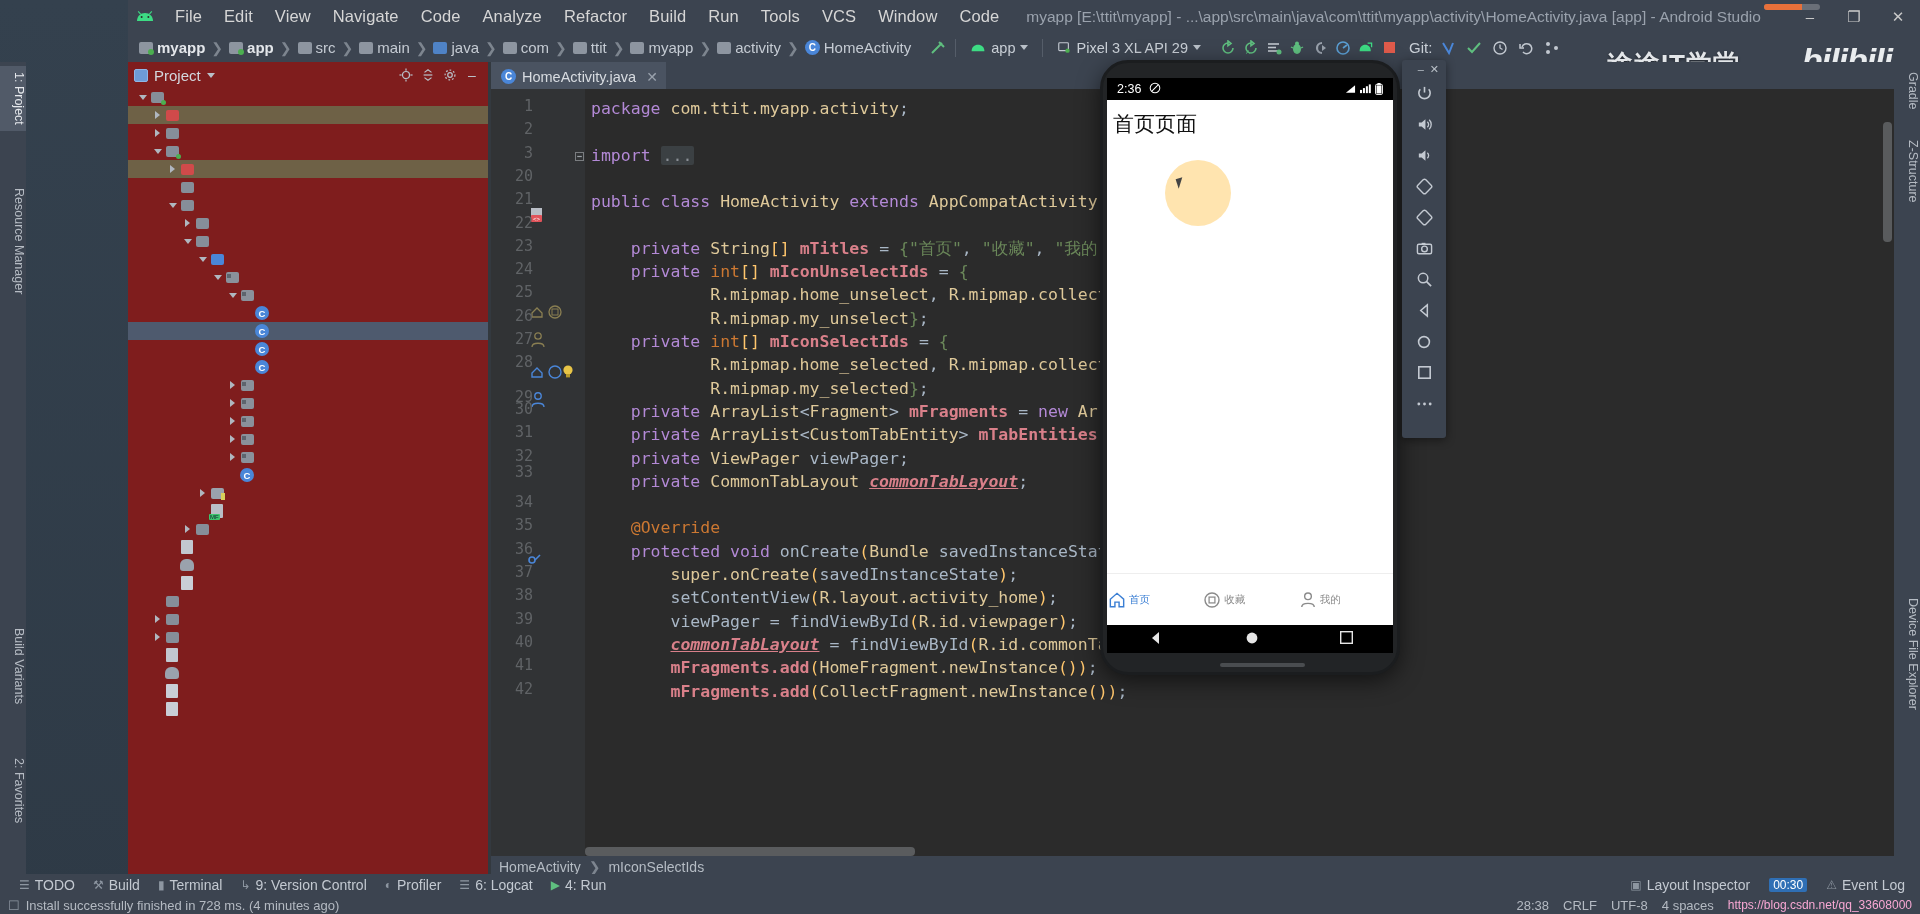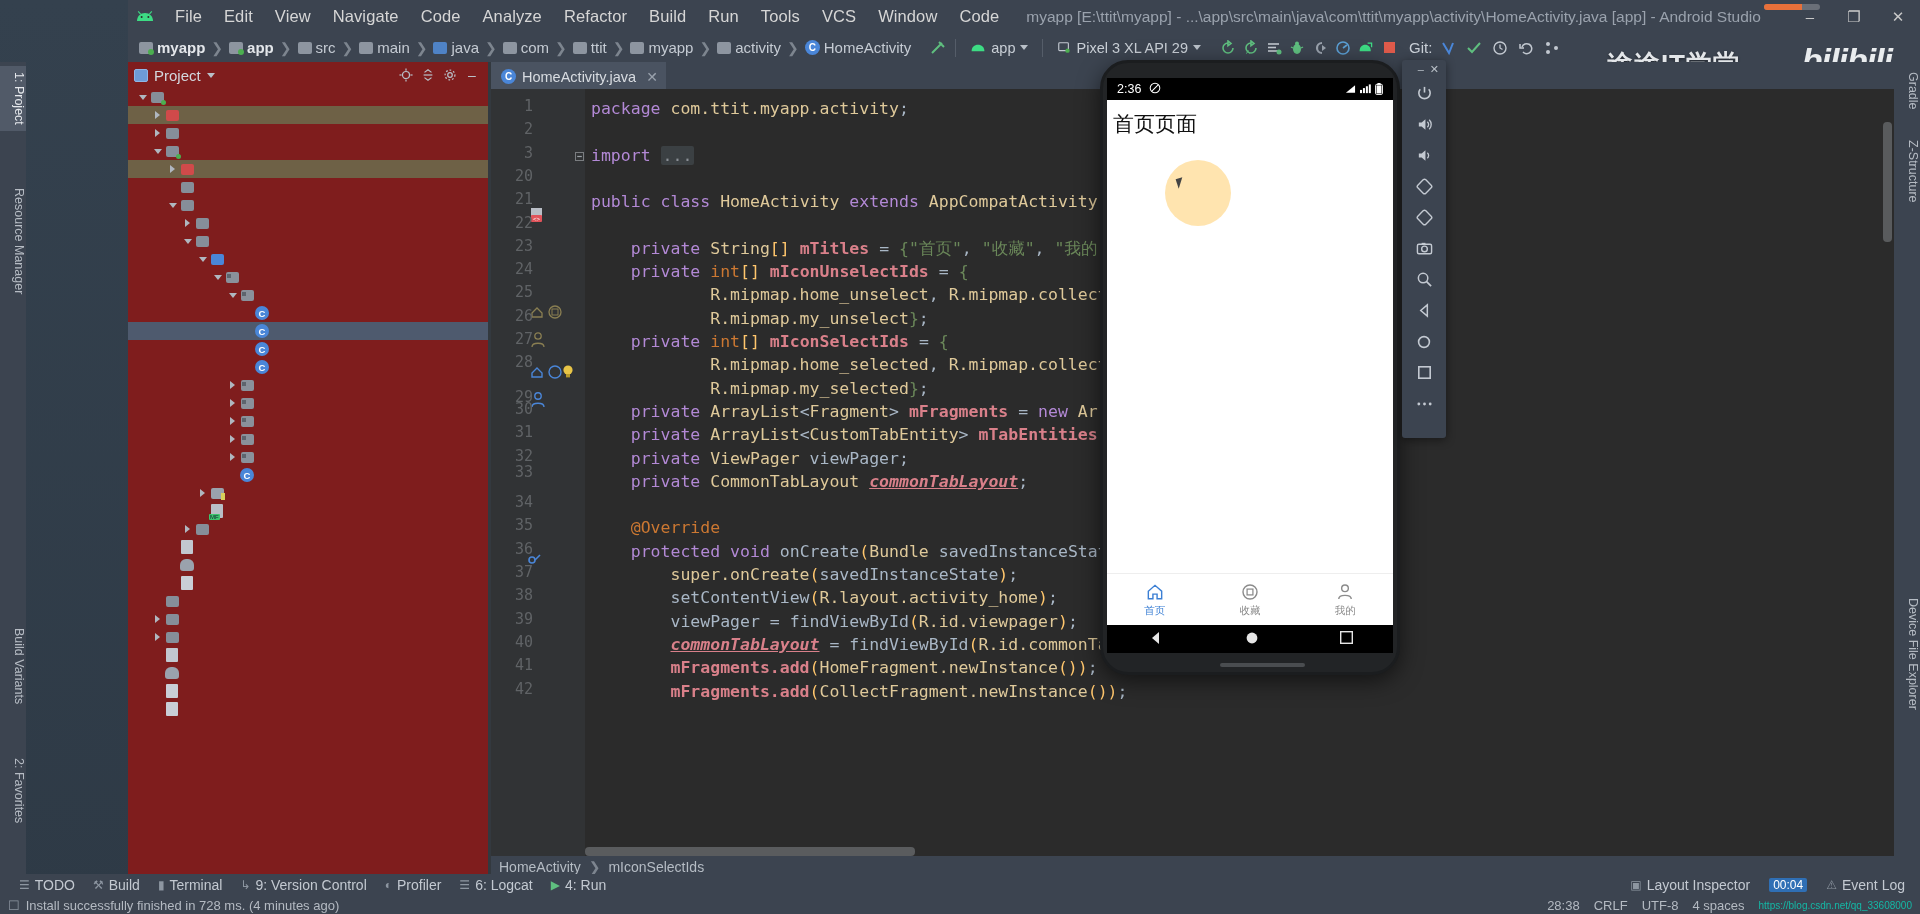--- a/index.html
+++ b/index.html
@@ -143,21 +143,21 @@
   .emu-screen { position:absolute; left:7px; top:18px; right:7px; bottom:50px; background:#ffffff; overflow:hidden; }
   .emu-status { height:22px; background:#000; display:flex; align-items:center; padding:0 10px; color:#fff; font-size:12.5px; }
   .emu-status .right { margin-left:auto; display:flex; align-items:center; gap:4px; font-size:11px; }
   .emu-title { padding:10px 6px 0 6px; font-size:21px; color:#111; font-family:"DejaVu Sans", sans-serif; }
   .emu-ripple { position:absolute; left:58px; top:82px; width:66px; height:66px; border-radius:50%;
       background:rgba(255,196,77,.45); }
   .emu-cursor { position:absolute; left:70px; top:100px; width:0;height:0;
       border-left:7px solid #444; border-bottom:10px solid transparent; transform:rotate(-18deg); }
   .emu-tabbar { position:absolute; left:0; right:0; bottom:0; height:52px; display:flex;
       align-items:center; background:#fff; border-top:1px solid #eee; }
-  .emu-tab { flex:1; display:flex; flex-direction:column; align-items:center; gap:2px; }
+  .emu-tab { flex:1; display:flex; align-items:center; gap:2px; }
   .emu-tab svg { display:block; }
   .emu-tab span { font-size:10.5px; color:#3b7fd4; }
   .emu-tab.off span { color:#8b8b8b; }
   .emu-nav { position:absolute; left:7px; right:7px; bottom:22px; height:28px; background:#000;
       display:flex; align-items:center; justify-content:space-around; }
   .emu-nav div { color:#e6e6e6; }
   .emu-chin { position:absolute; left:40%; bottom:8px; width:85px; height:4px; background:#4a4d50; border-radius:3px; }
 
   
   .emu-tools { position:absolute; left:1402px; top:60px; width:44px; height:378px;
@@ -170,21 +170,21 @@
       display:flex; align-items:center; padding-left:10px; gap:0px; }
   .bb { display:flex; align-items:center; gap:5px; padding:2px 9px; font-size:14px; color:#c3c9d1; white-space:nowrap; }
   .bb .g { color:#8d96a1; font-size:12px; }
   .bottombar .right { margin-left:auto; display:flex; align-items:center; padding-right:6px; gap:10px; }
 
   
   .statusbar { position:absolute; left:0; right:0; bottom:0; height:18px; background:#3c4450;
       display:flex; align-items:center; padding:0 8px; font-size:13px; color:#b4bac2; }
   .statusbar .right { margin-left:auto; display:flex; align-items:center; gap:14px; }
   .blue-badge { background:#2f6fb5; color:#fff; padding:0 4px; border-radius:2px; font-size:12px; }
-  .url-wm { color:#14b8a6; font-size:10px; }
+  .url-wm { color:#f9a8d4; font-size:12px; }
 
   svg { shape-rendering:geometricPrecision; }
 </style>
 </head>
 <body>
 
 <div id="app">
 
   <div class="left-edge-blue"></div>
 
@@ -1045,21 +1045,21 @@
     </div>
     <div class="bb">
       <span class="g" style="color:#5fbf7f">▶</span>
       <span>4: Run</span>
     </div>
     <div class="right">
       <div class="bb">
         <span class="g">▣</span>
         <span>Layout Inspector</span>
       </div>
-      <span class="blue-badge">00:04</span>
+      <span class="blue-badge">00:30</span>
       <div class="bb">
         <span class="g">⚠</span>
         <span>Event Log</span>
       </div>
     </div>
   </div>
 
   <div class="statusbar">
     <span style="margin-right:6px;color:#8d96a1">☐</span>
     <span>Install successfully finished in 728 ms. (4 minutes ago)</span>

